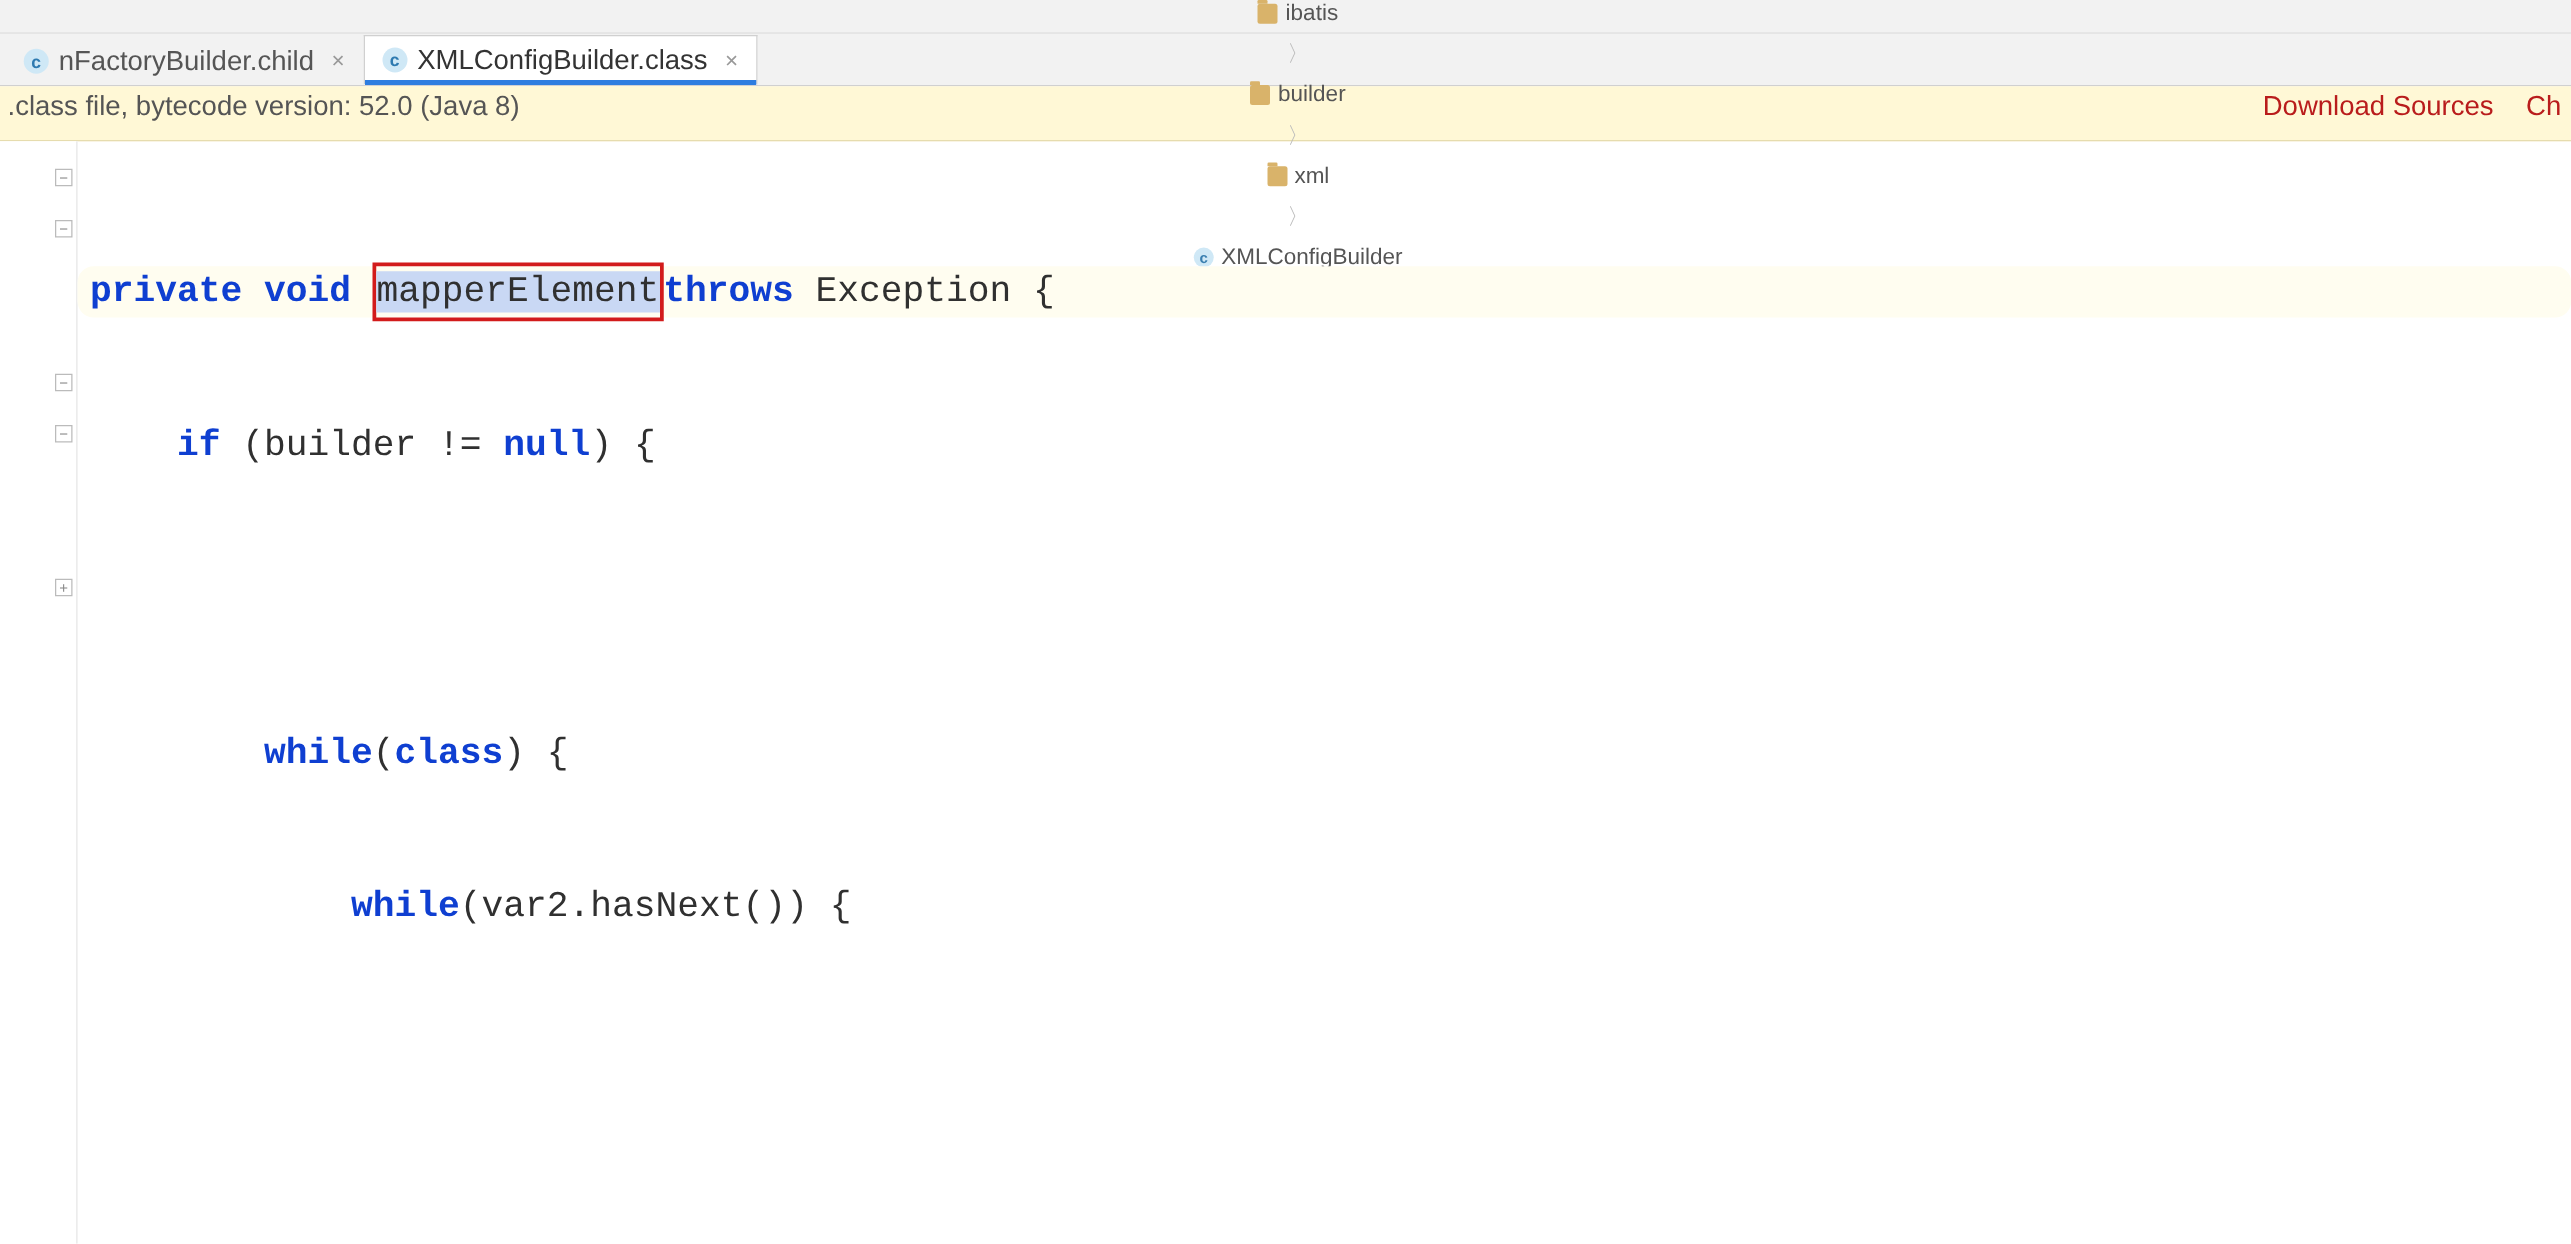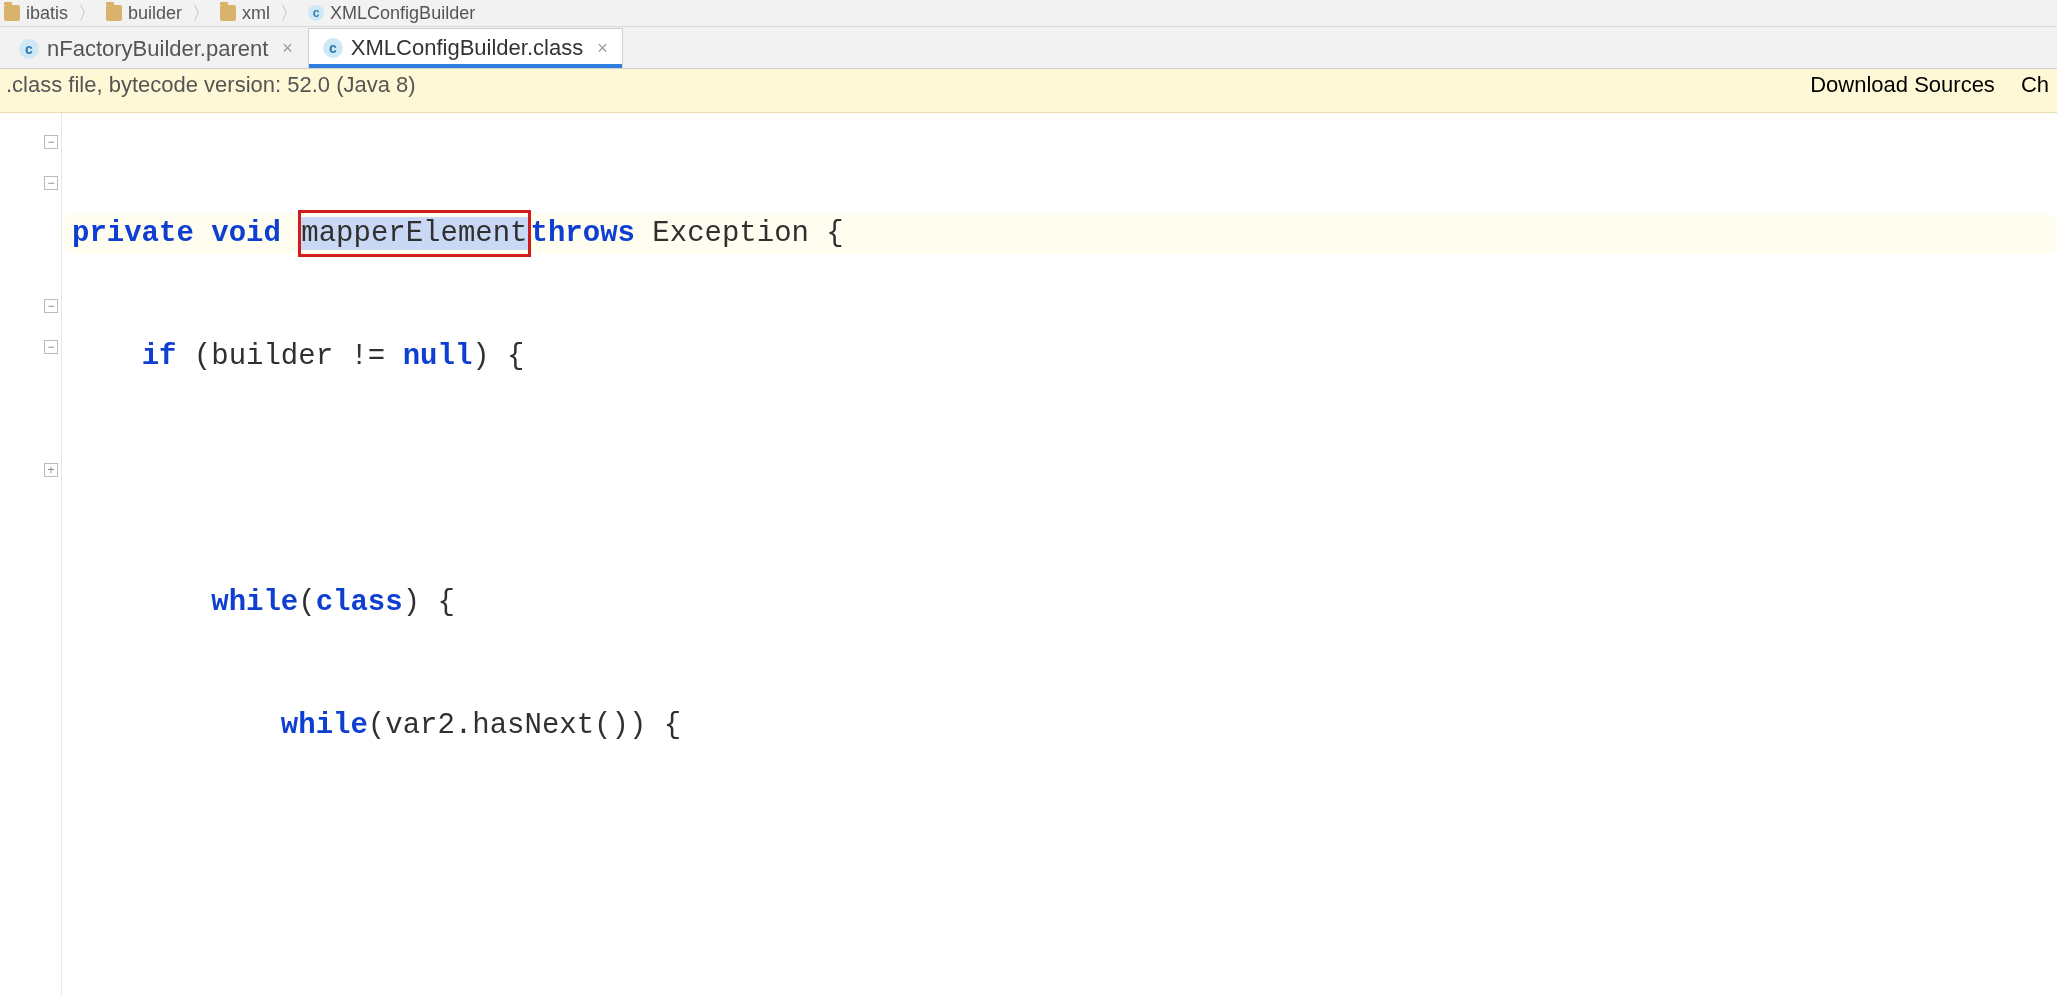--- a/index.html
+++ b/index.html
@@ -1,21 +1,22 @@
 <!DOCTYPE html>
 <html><head>
 <meta charset="utf-8">
 <style>
   * { margin:0; padding:0; box-sizing:border-box; }
   html,body { width:2057px; height:995px; font-family:"Segoe UI",Arial,sans-serif; background:#fff; overflow:hidden; }
   
   .breadcrumb {
     height:27px; background:#f2f2f2; border-bottom:1px solid #d9d9d9;
-    display:flex; align-items:center; font-size:18px; color:#555; padding-left:4px;
+    display:flex; align-items:center; font-size:18px; color:#555; padding-left:20px;
     gap:10px;
+    flex-direction:column;
   }
   .breadcrumb .sep { color:#bbb; }
   .breadcrumb .crumb { display:flex; align-items:center; gap:6px; }
   .crumb-icon { width:16px; height:16px; display:inline-block; }
   .folder-ico { background:#d9b36a; border-radius:2px; position:relative; }
   .folder-ico::before { content:""; position:absolute; top:-3px; left:0; width:8px; height:3px; background:#d9b36a; border-radius:1px 1px 0 0; }
   .class-ico { width:16px; height:16px; border-radius:50%; background:#cfe8f6; color:#3b7fb0; font-size:12px; font-weight:bold; display:inline-flex; align-items:center; justify-content:center; font-family:Arial; }
   
   .tabbar {
     height:42px; background:#f2f2f2; border-bottom:1px solid #d0d0d0;
@@ -37,21 +38,21 @@
   }
   .tab .close { font-size:18px; color:#999; margin-left:6px; }
   .tab-icon { width:20px; height:20px; border-radius:50%; background:#cfe8f6; color:#2e7ab0; font-size:14px; font-weight:bold; display:inline-flex; align-items:center; justify-content:center; font-family:Arial; }
   
   .infobar {
     height:44px; background:#fff8d6; border-bottom:1px solid #e6dcae;
     display:flex; align-items:center; justify-content:space-between;
     font-size:22px; color:#555; padding:0 8px 12px 6px;
   }
   .infobar .links { display:flex; gap:26px; }
-  .infobar .links span { color:#000000; cursor:pointer; }
+  .infobar .links span { color:#b91c1c; cursor:pointer; }
   
   .editor-wrap { display:flex; height:calc(995px - 27px - 42px - 44px); }
   .gutter {
     width:62px; border-right:1px solid #e6e6e6; background:#fff;
     position:relative;
   }
   .gutter .mark { position:absolute; left:0; width:14px; height:14px; }
   .fold { border:1px solid #bbb; background:#fff; font-size:12px; line-height:12px; text-align:center; color:#888; }
   .code {
     flex:1; font-family:Consolas,"Courier New",monospace; font-size:29px;
@@ -84,21 +85,21 @@
   <span class="sep">〉</span>
   <span class="crumb">
     <span class="class-ico">c</span>
     <span>XMLConfigBuilder</span>
   </span>
 </div>
 
 <div class="tabbar">
   <div class="tab inactive">
     <span class="tab-icon">c</span>
-    <span>nFactoryBuilder.parent</span>
+    <span>nFactoryBuilder.child</span>
     <span class="close">×</span>
   </div>
   <div class="tab active">
     <span class="tab-icon">c</span>
     <span>XMLConfigBuilder.class</span>
     <span class="close">×</span>
   </div>
 </div>
 
 <div class="infobar">

